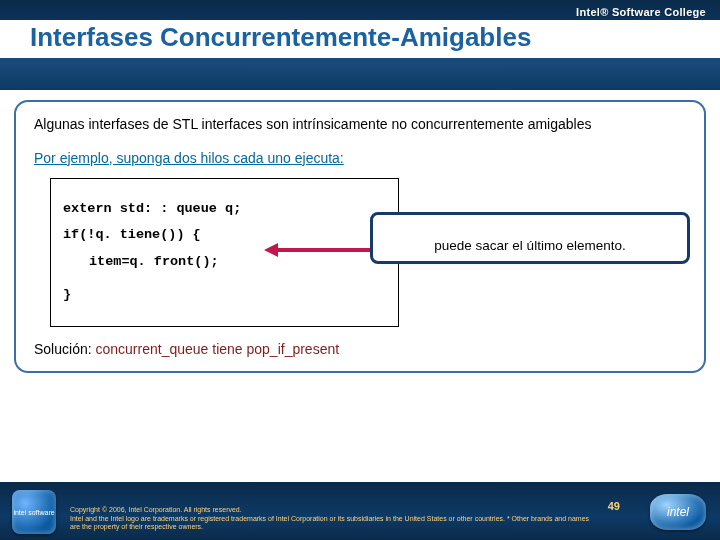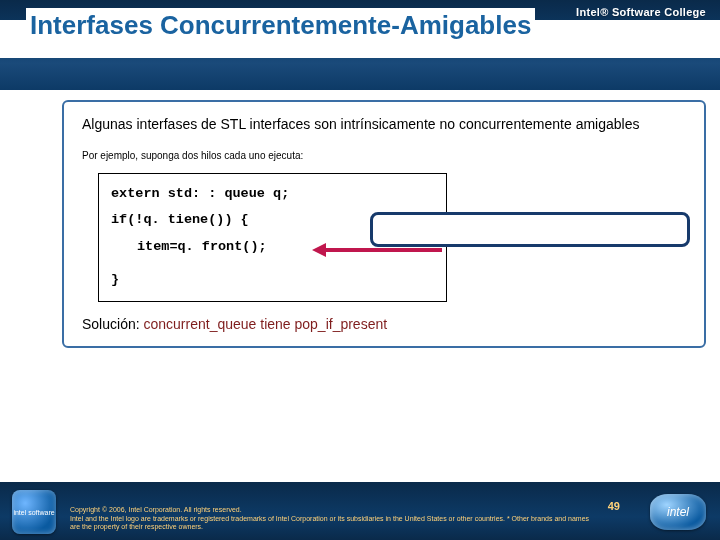--- a/index.html
+++ b/index.html
@@ -19,55 +19,55 @@
     position: absolute;
     top: 6px; right: 14px;
     font-size: 11px;
     font-weight: bold;
     color: #ffffff;
     letter-spacing: 0.3px;
     text-shadow: 0 1px 1px rgba(0,0,0,0.3);
   }
   .title {
     position: absolute;
-    top: 8px; left: 26px;
+    top: 20px; left: 26px;
     font-size: 26px;
     font-weight: bold;
     color: #1a63a0;
     background: #fff;
     padding: 2px 4px 4px 4px;
   }
   .title-row {
     position: absolute;
     top: 20px; left: 0; right: 0;
     height: 38px;
     background: #fff;
   }
   .content {
     position: absolute;
     top: 100px; left: 14px; right: 14px;
     border: 2px solid #3a6ea5;
-    border-radius: 6px;
+    border-radius: 14px;
     padding: 14px 18px 14px 18px;
-    margin-left: 48px;
   }
   .para {
     font-size: 14px;
     color: #000;
     margin-bottom: 16px;
     line-height: 1.25;
   }
   .para2 {
-    font-size: 10px;
-    color: #000000;
+    font-size: 14px;
+    color: #0369a1;
     margin-bottom: 12px;
+    text-decoration: underline;
   }
   .codebox {
     border: 1.5px solid #000;
-    padding: 10px 12px;
+    padding: 20px 12px;
     width: 349px;
     margin-left: 16px;
     font-family: "Courier New", monospace;
     font-size: 13.5px;
     font-weight: bold;
     line-height: 1.55;
     margin-bottom: 14px;
   }
   .codebox .ind1 { padding-left: 26px; }
   .callout-wrap {
@@ -178,20 +178,21 @@
   </div>
 
   <div class="arrow">
     <div class="arrow-line"></div>
     <div class="arrow-head"></div>
   </div>
 
   <div class="callout-wrap">
     <div class="callout">
       <br>
+      <span>puede sacar el último elemento.</span>
     </div>
   </div>
 
   <p class="solution">
     <span>Solución:</span>
     <span class="meth">concurrent_queue tiene pop_if_present</span>
   </p>
 </div>
 
 <div class="footer">

